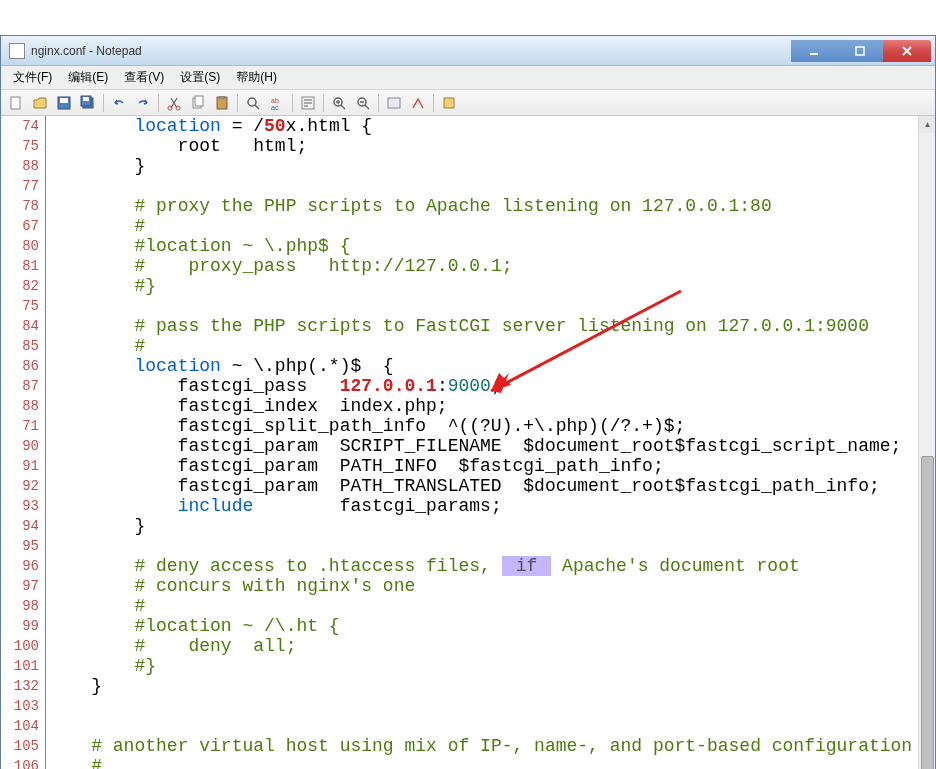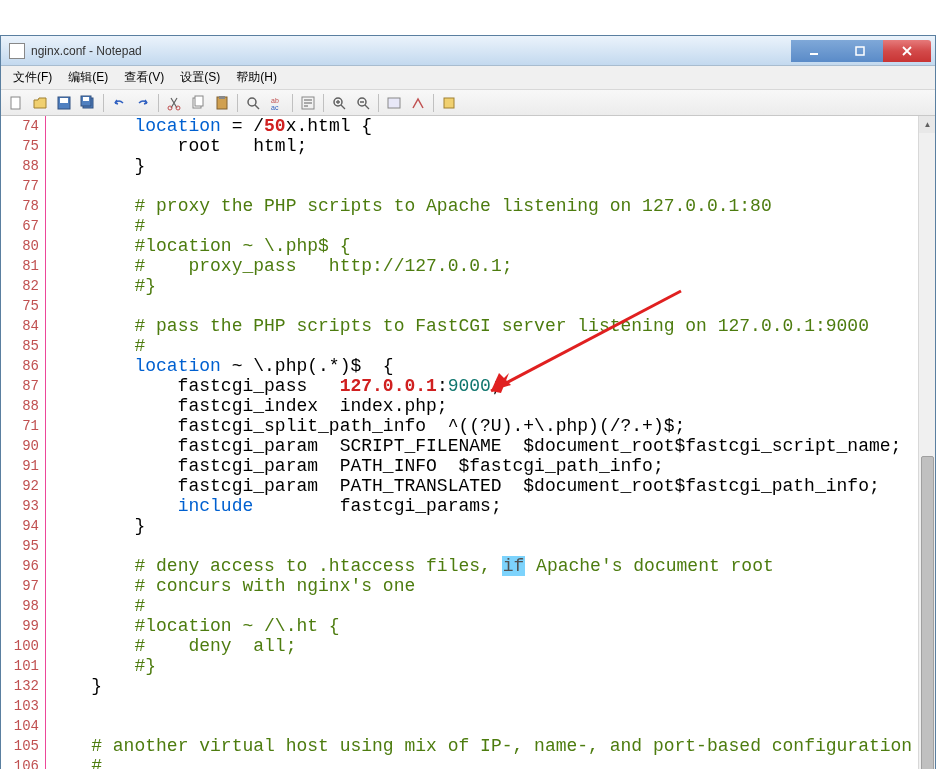--- a/index.html
+++ b/index.html
@@ -20,21 +20,21 @@
 .tool-sep { width: 1px; height: 18px; background: #c0c0c0; margin: 0 2px; }
 .editor-area { flex: 1; display: flex; overflow: hidden; position: relative; }
 .gutter { width: 45px; background: #fff; border-right: 1px solid #ec4899; text-align: right; padding: 0 6px 4px 0; color: #c05050; font-family: Consolas, "Courier New", monospace; font-size: 14px; line-height: 20px; }
 .gutter .ln { height: 20px; }
 .code { flex: 1; background: #fff; font-family: Liberation Mono, monospace; font-size: 18px; line-height: 20px; white-space: pre; color: #000; padding-left: 2px; overflow: hidden; }
 .code .line { height: 20px; }
 .kw-blue { color: #0060d0; }
 .kw-red { color: #d02020; font-weight: bold; }
 .kw-orange { color: #0f766e; }
 .comment { color: #4d7c0f; }
-.kw-highlight { background: #7dd3fc; color: #505050; padding: 0 1px; }
+.kw-highlight { background: #c4b5fd; color: #505050; padding: 0 14px; }
 .scrollbar-v { width: 17px; background: #f0f0f0; border-left: 1px solid #d8d8d8; position: relative; }
 .scroll-arrow { width: 17px; height: 17px; background: #e8e8e8; display: flex; align-items: center; justify-content: center; font-size: 8px; color: #606060; cursor: pointer; }
 .scroll-thumb { position: absolute; left: 2px; width: 13px; background: #c0c0c0; border: 1px solid #a0a0a0; border-radius: 2px; }
 .scrollbar-h { height: 17px; background: #f0f0f0; border-top: 1px solid #d8d8d8; display: flex; }
 .scroll-arrow-h { width: 17px; height: 17px; background: #e8e8e8; display: flex; align-items: center; justify-content: center; font-size: 8px; color: #606060; cursor: pointer; }
 .scroll-track-h { flex: 1; position: relative; }
 .scroll-thumb-h { position: absolute; top: 2px; height: 13px; background: #c0c0c0; border: 1px solid #a0a0a0; border-radius: 2px; }
 .arrow-annot { position: absolute; pointer-events: none; z-index: 10; }
 </style>
 </head>

